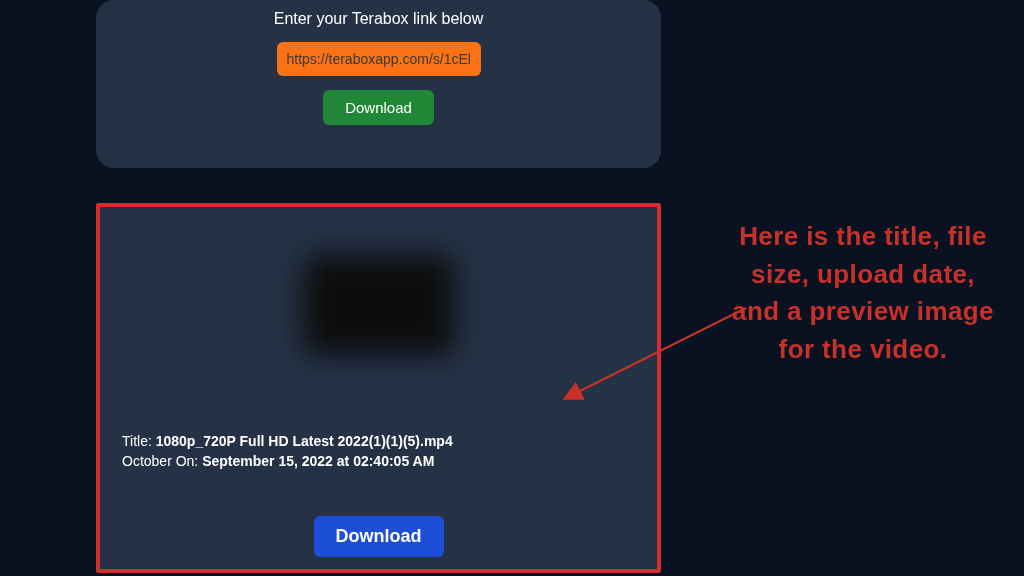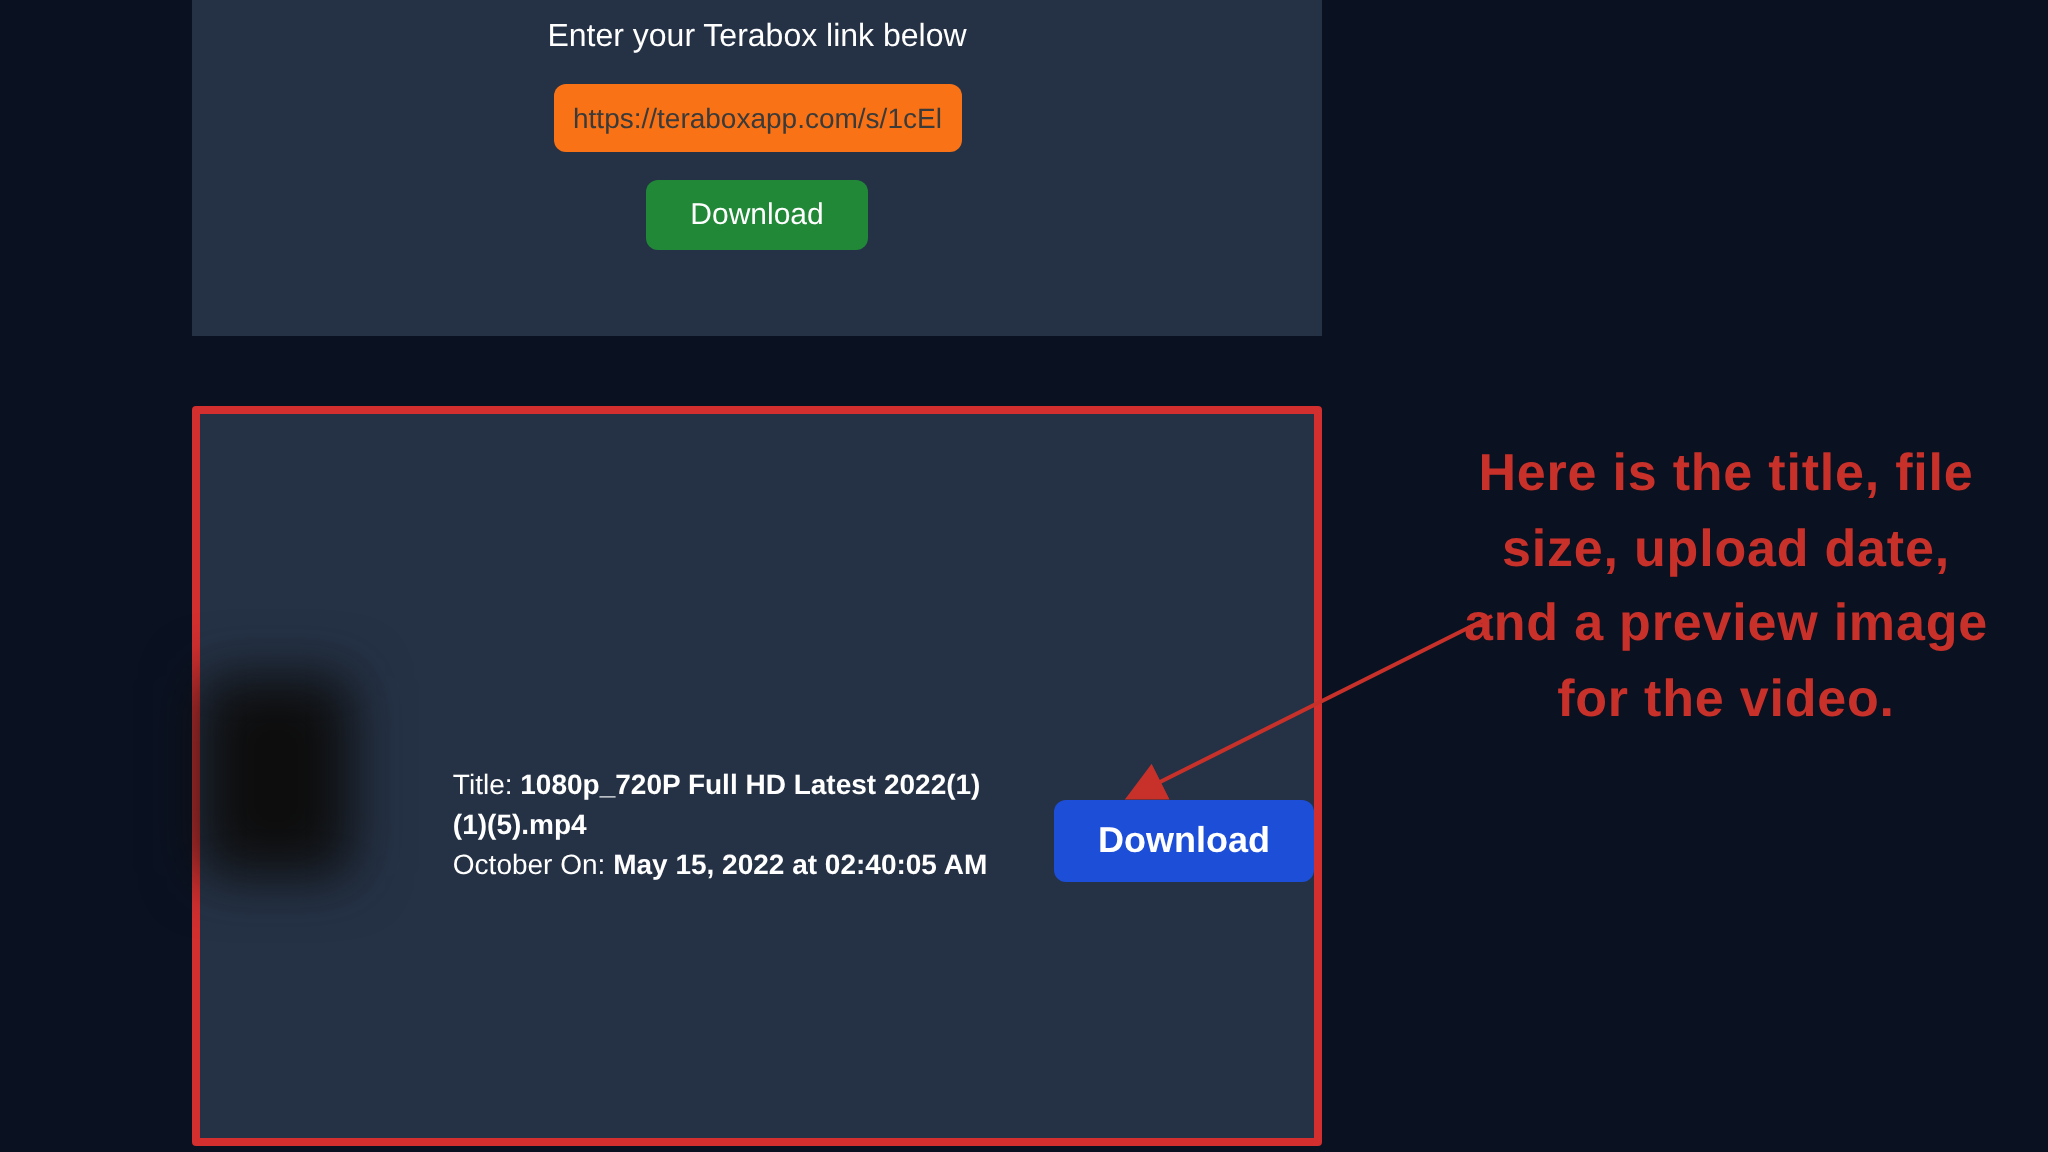--- a/index.html
+++ b/index.html
@@ -13,21 +13,21 @@
   }
 
   
   .card {
     position: absolute;
     left: 96px;
     top: 0;
     width: 565px;
     height: 168px;
     background: #253246;
-    border-radius: 0;
+    border-radius: 18px;
     display: flex;
     flex-direction: column;
     align-items: center;
     padding-top: 10px;
   }
   .card-title {
     color: #ffffff;
     font-size: 16px;
     font-weight: 500;
     margin-bottom: 14px;
@@ -58,21 +58,21 @@
   .result {
     position: absolute;
     left: 96px;
     top: 203px;
     width: 565px;
     height: 370px;
     background: #253246;
     border: 4px solid #d32f2f;
     border-radius: 2px;
     display: flex;
-    flex-direction: row;
+    flex-direction: column;
     align-items: center;
     padding-top: 48px;
     gap: 28px;
   }
   .thumb {
     width: 150px;
     height: 100px;
     background: #0d0d0d;
     border-radius: 6px;
     filter: blur(14px);
@@ -129,21 +129,21 @@
 </div>
 
 <div class="result">
   <div class="thumb"></div>
 
   <div class="meta">
     <div>
       <span class="lbl">Title: </span><span class="val">1080p_720P Full HD Latest 2022(1)(1)(5).mp4</span>
     </div>
     <div>
-      <span class="lbl">October On: </span><span class="val">May 15, 2022 at 02:40:05 AM</span>
+      <span class="lbl">October On: </span><span class="val">September 15, 2022 at 02:40:05 AM</span>
     </div>
   </div>
 
   <button class="btn-blue">Download</button>
 </div>
 
 <div class="annotation">Here is  the title, file size, upload date, and a preview image for the video.</div>
 
 <svg class="arrow" width="200" height="120">
   <defs>

